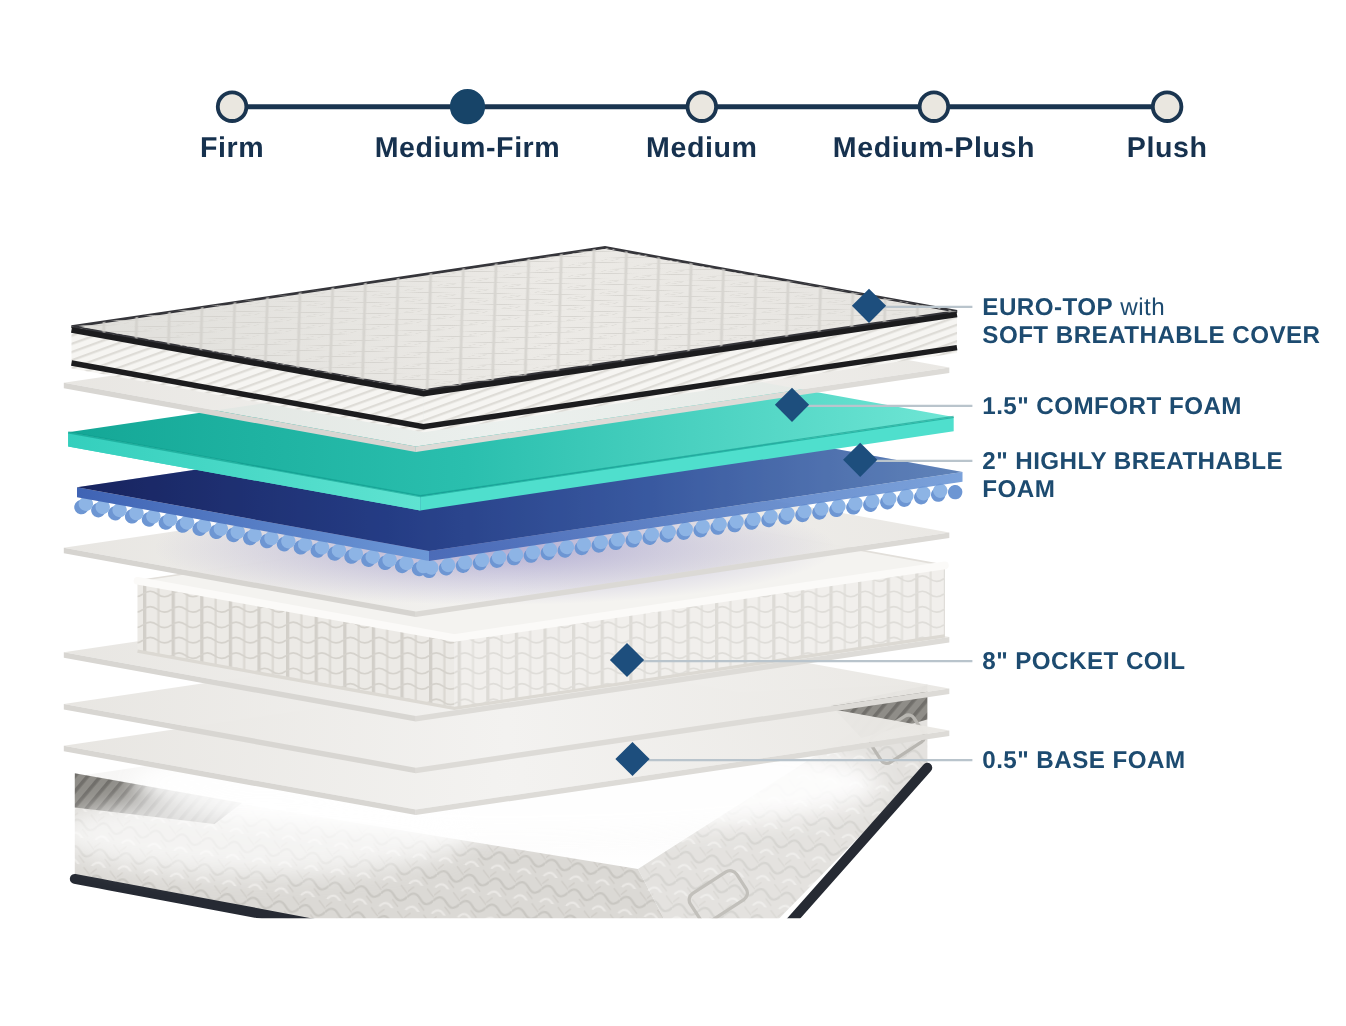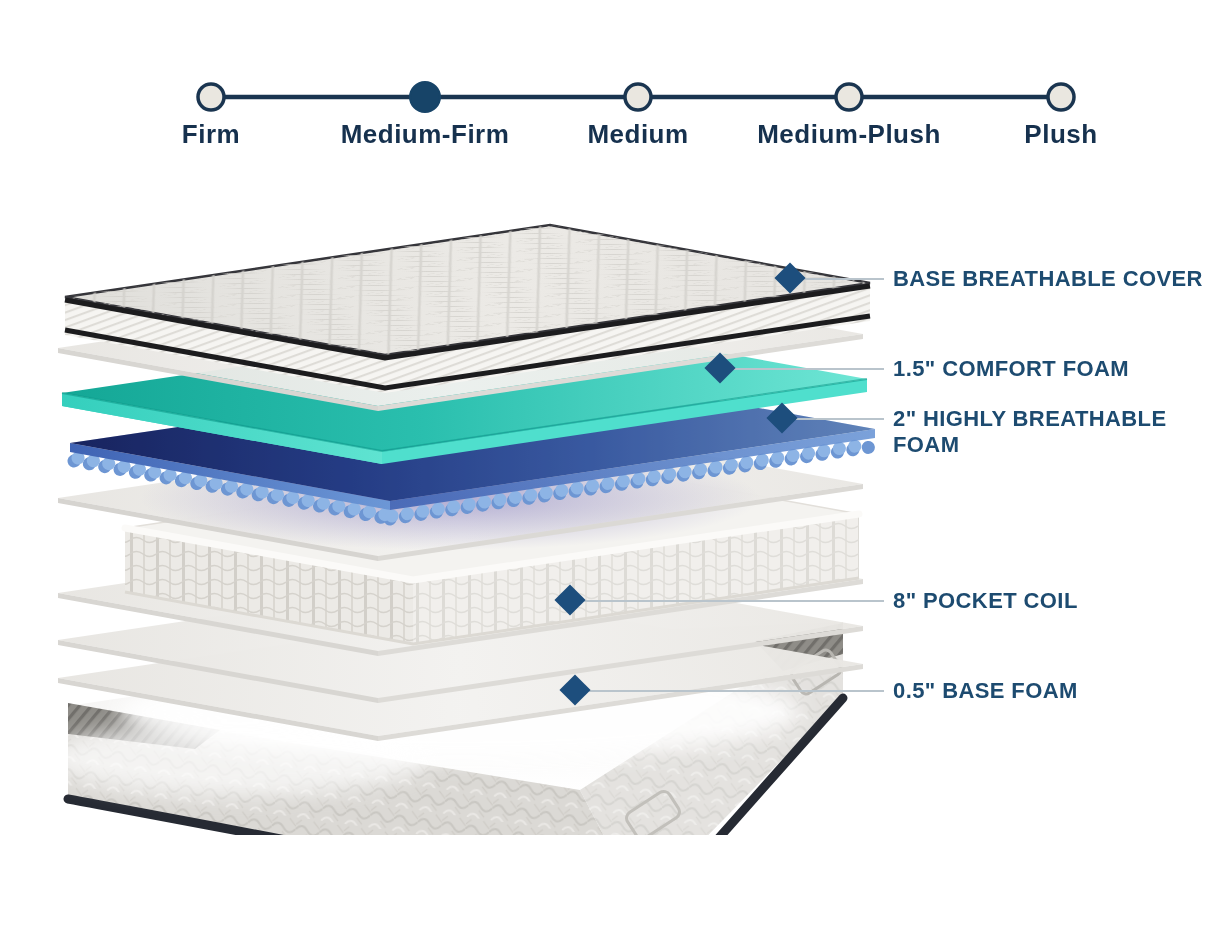--- a/index.html
+++ b/index.html
@@ -196,21 +196,22 @@
         <rect x="-11" y="-11" width="22" height="22" transform="translate(790,278) rotate(45)" fill="#1d4e7d"></rect>
         <rect x="-11" y="-11" width="22" height="22" transform="translate(720,368) rotate(45)" fill="#1d4e7d"></rect>
         <rect x="-11" y="-11" width="22" height="22" transform="translate(782,418) rotate(45)" fill="#1d4e7d"></rect>
         <rect x="-11" y="-11" width="22" height="22" transform="translate(570,600) rotate(45)" fill="#1d4e7d"></rect>
         <rect x="-11" y="-11" width="22" height="22" transform="translate(575,690) rotate(45)" fill="#1d4e7d"></rect>
       </g>
     </g>
   </svg>
 
   <div class="ann" style="top:266px">
-    <div>BASE BREATHABLE COVER</div>
+    <div><span>EURO-TOP</span><span class="reg"> with</span><span></span></div>
+    <div>SOFT BREATHABLE COVER</div>
   </div>
   <div class="ann" style="top:356px">
     <div><span>1.5" COMFORT FOAM</span></div>
     <div></div>
   </div>
   <div class="ann" style="top:406px">
     <div><span>2" HIGHLY BREATHABLE</span></div>
     <div>FOAM</div>
   </div>
   <div class="ann" style="top:588px">

